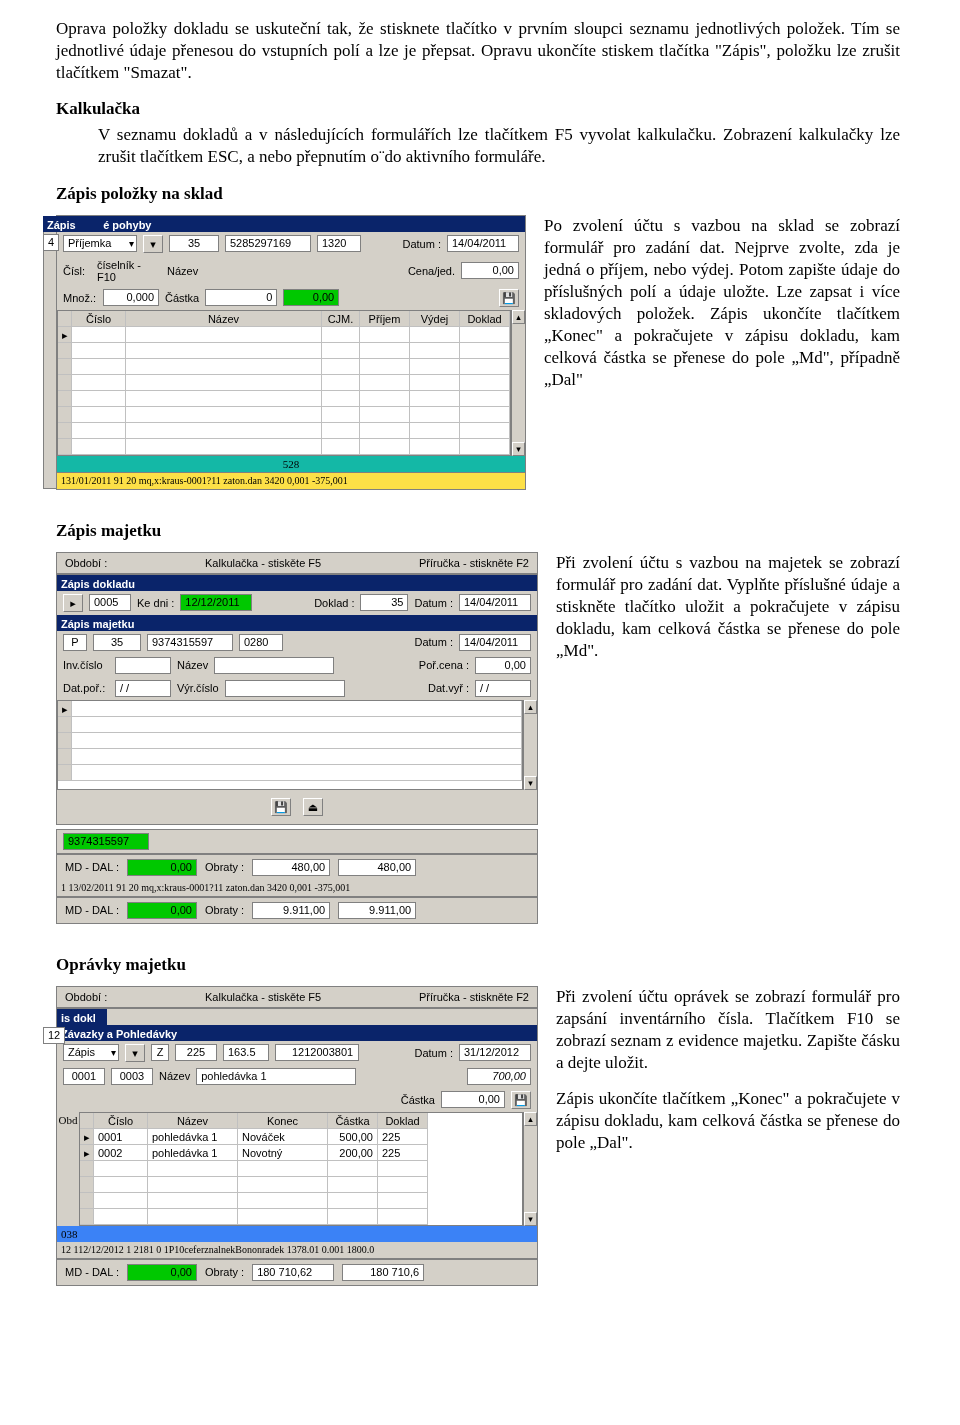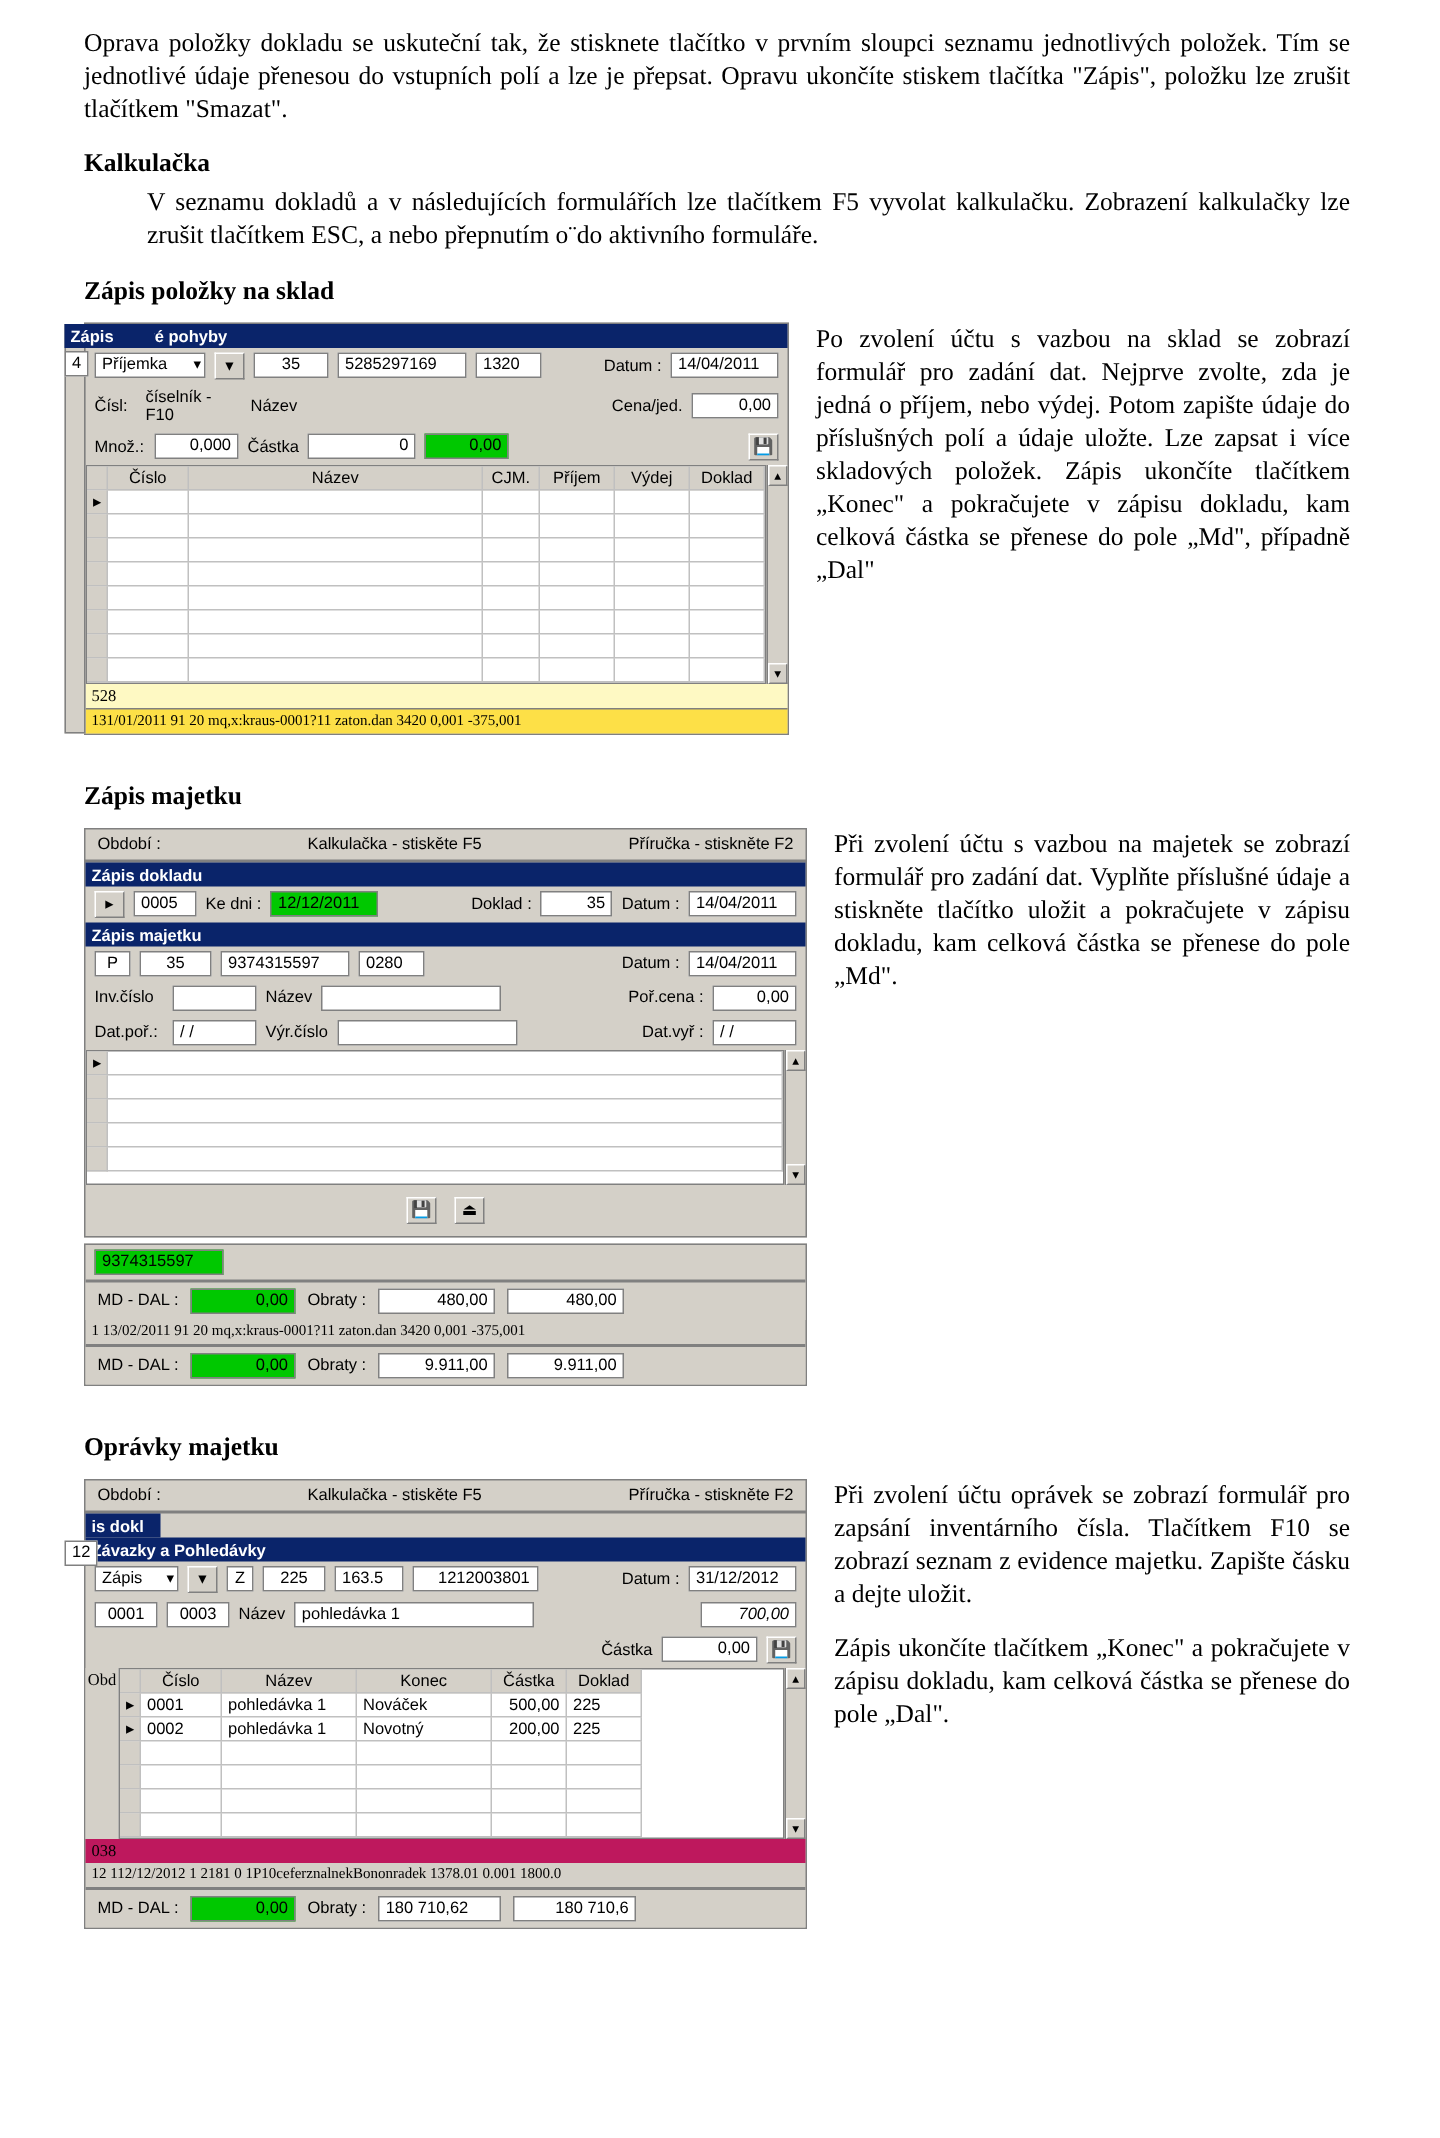--- a/index.html
+++ b/index.html
@@ -219,21 +219,21 @@
               <div class="gcell c-num"></div>
               <div class="gcell c-dok"></div>
             </div>
         </div>
         <div class="scrollcol">
           <div class="arrow">▴</div>
           <div class="arrow">▾</div>
         </div>
       </div>
 
-      <div style="background:#fef9c3; font:11px/16px Tahoma; padding:0 4px;">528</div>
+      <div style="background:#14b8a6; font:11px/16px Tahoma; padding:0 4px;text-align:center;">528</div>
       <div style="background:#fde047; font:10px/14px Tahoma; padding:1px 4px; border-top:1px solid #808080; white-space:nowrap; overflow:hidden;">131/01/2011    91 20  mq,x:kraus-0001?11 zaton.dan   3420      0,001      -375,001</div>
     </div>
   </div>
   <div class="side-text">
     <p>Po zvolení účtu s vazbou na sklad se zobrazí formulář pro zadání dat. Nejprve zvolte, zda je jedná o příjem, nebo výdej. Potom zapište údaje do příslušných polí a údaje uložte. Lze zapsat i více skladových položek. Zápis ukončíte tlačítkem „Konec" a pokračujete v zápisu dokladu, kam celková částka se přenese do pole „Md", případně „Dal"</p>
   </div>
 </div>
 
 <h4 class="heading">Zápis majetku</h4>
 
@@ -458,21 +458,21 @@
                 <div class="gcell c-num"></div>
                 <div class="gcell c-dok"></div>
               </div>
           </div>
           <div class="scrollcol">
             <div class="arrow">▴</div>
             <div class="arrow">▾</div>
           </div>
         </div>
 
-        <div style="background:#be185d; font:11px/16px Tahoma; padding:0 4px;">038</div>
+        <div style="background:#3b82f6; font:11px/16px Tahoma; padding:0 4px;">038</div>
         <div style="font:10px/14px Tahoma; padding:1px 4px; white-space:nowrap; overflow:hidden;">12 112/12/2012 1    2181  0  1P10ceferznalnekBononradek  1378.01    0.001      1800.0</div>
         <div class="totals">
           <span>MD - DAL :</span>
           <span class="field green" style="width:70px; text-align:right;">0,00</span>
           <span>Obraty :</span>
           <span class="field" style="width:82px; text-align:left;">180 710,62</span>
           <span class="field" style="width:82px; text-align:right;">180 710,6</span>
         </div>
       </div>
     </div>

